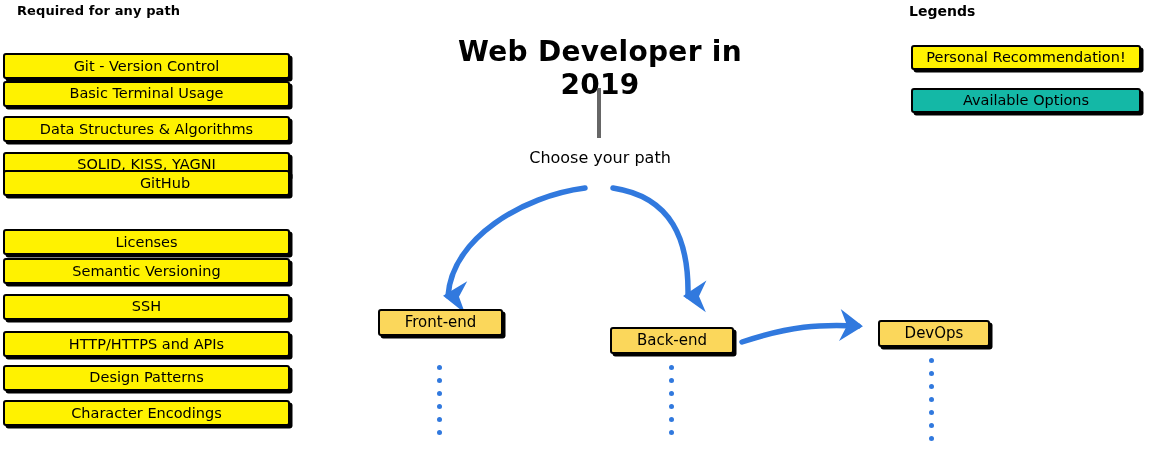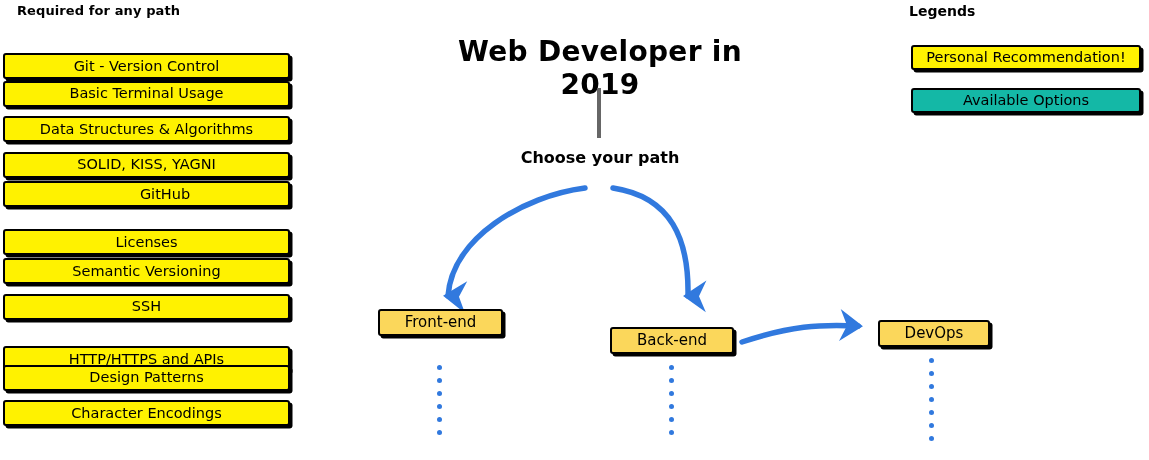--- a/index.html
+++ b/index.html
@@ -69,21 +69,21 @@
     height: 50px;
     background: #666666;
   }
   #choose-label {
     position: absolute;
     left: 450px;
     top: 148px;
     width: 300px;
     text-align: center;
     font-size: 16px;
-    font-weight: bold;
+    font-weight: normal;
   }
   #branch-svg {
     position: absolute;
     left: 0;
     top: 0;
     width: 1149px;
     height: 460px;
     pointer-events: none;
   }
   .path-box {
@@ -141,33 +141,33 @@
     </div>
     <div class="rm-box recommended req-item" style="position: absolute; top: 80.5px;">
       <span>Basic Terminal Usage</span>
     </div>
     <div class="rm-box recommended req-item" style="position: absolute; top: 116px;">
       <span>Data Structures &amp; Algorithms</span>
     </div>
     <div class="rm-box recommended req-item" style="position: absolute; top: 151.5px;">
       <span>SOLID, KISS, YAGNI</span>
     </div>
-    <div class="rm-box recommended req-item" style="position: absolute; top: 181px; padding-left: 37px;">
+    <div class="rm-box recommended req-item" style="position: absolute; top: 170px; padding-left: 37px;">
       <span>GitHub</span>
     </div>
     <div class="rm-box recommended req-item" style="position: absolute; top: 229px;">
       <span>Licenses</span>
     </div>
     <div class="rm-box recommended req-item" style="position: absolute; top: 258px;">
       <span>Semantic Versioning</span>
     </div>
     <div class="rm-box recommended req-item" style="position: absolute; top: 293.5px;">
       <span>SSH</span>
     </div>
-    <div class="rm-box recommended req-item" style="position: absolute; top: 346px;">
+    <div class="rm-box recommended req-item" style="position: absolute; top: 331px;">
       <span>HTTP/HTTPS and APIs</span>
     </div>
     <div class="rm-box recommended req-item" style="position: absolute; top: 364.5px;">
       <span>Design Patterns</span>
     </div>
     <div class="rm-box recommended req-item" style="position: absolute; top: 400px;">
       <span>Character Encodings</span>
     </div>
   </div>
 

